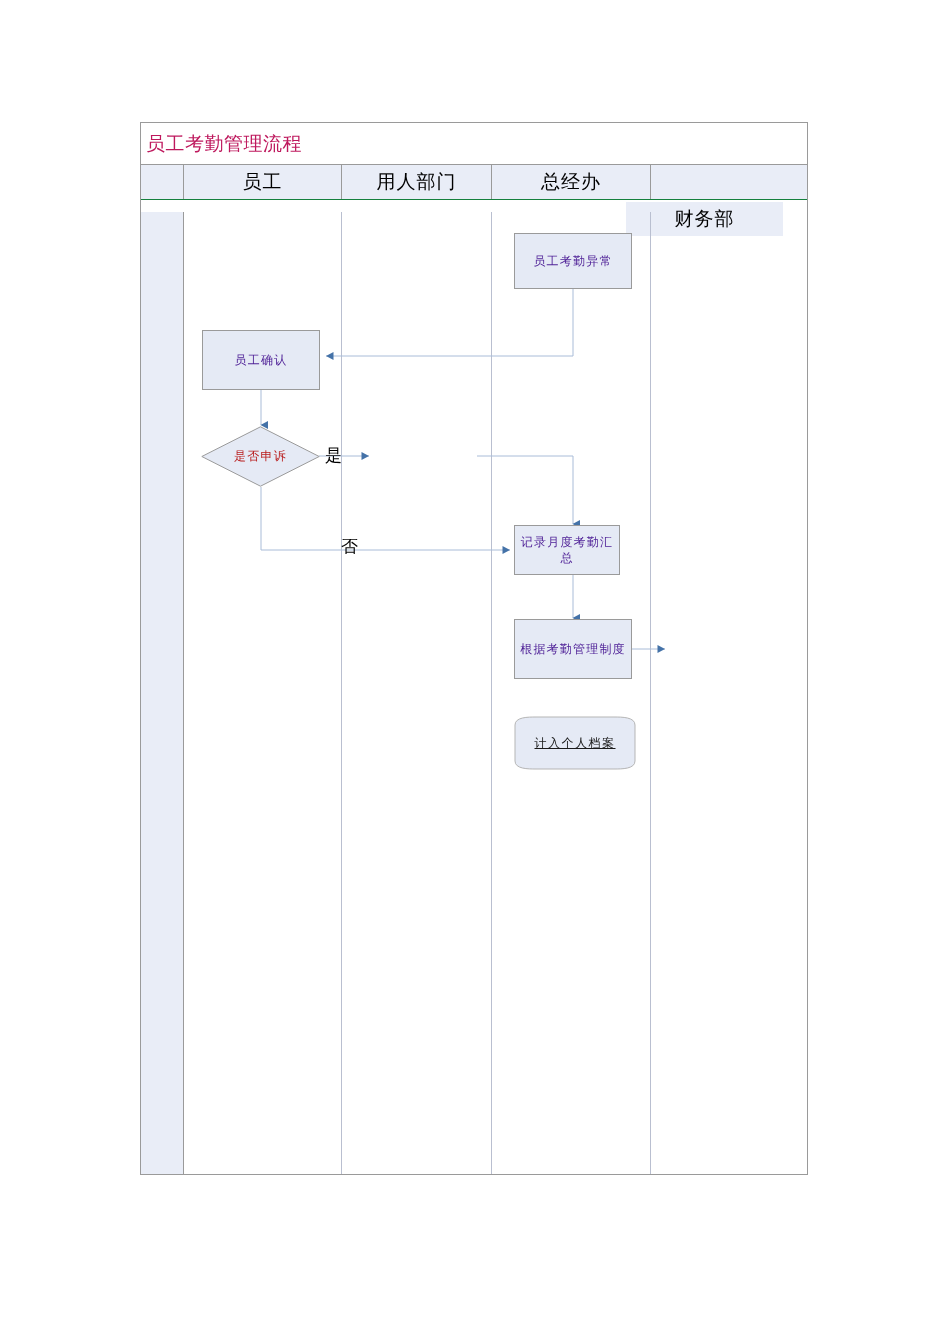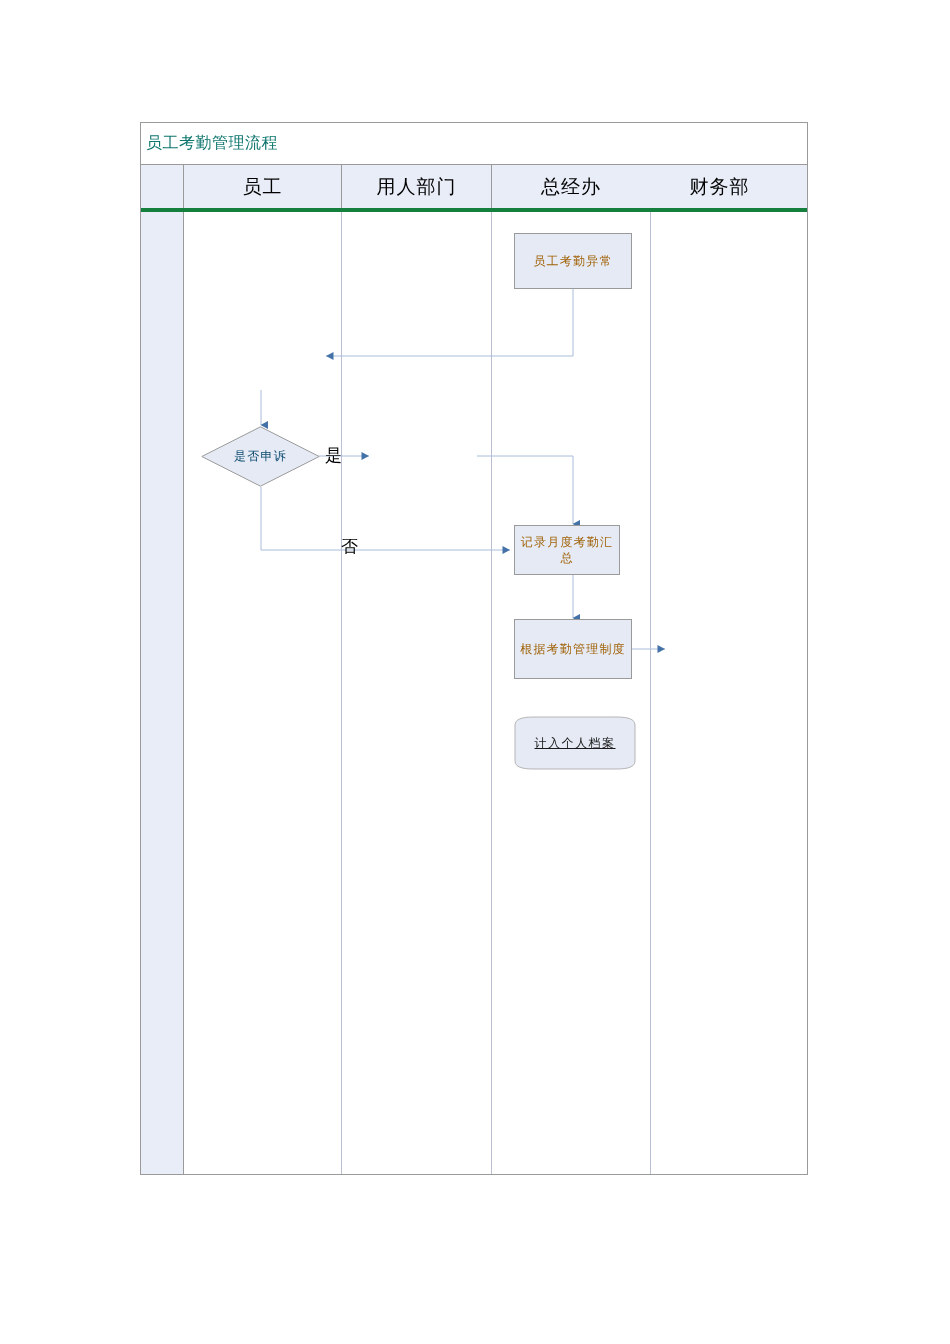--- a/index.html
+++ b/index.html
@@ -43,36 +43,36 @@
     width: 100%;
     height: 42px;
     box-sizing: border-box;
     border-bottom: 1px solid #9a9a9a;
     background: #ffffff;
     display: flex;
     align-items: center;
   }
   .title-text {
     font-family: "Liberation Sans", "DejaVu Sans", sans-serif;
-    font-size: 16px;
-    color: #0f766e;
+    font-size: 19px;
+    color: #be185d;
     padding-left: 5px;
     letter-spacing: 0.5px;
     white-space: nowrap;
   }
 
   
   .header-row {
     position: absolute;
     left: 0;
     top: 42px;
     width: 100%;
-    height: 47px;
-    box-sizing: border-box;
-    border-bottom: 4px solid #15803d;
+    height: 35px;
+    box-sizing: border-box;
+    border-bottom: 1px solid #15803d;
     background: #e9edf7;
     display: block;
   }
   .header-cell {
     position: absolute;
     top: 0;
     height: 100%;
     box-sizing: border-box;
     border-right: 1px solid #9a9a9a;
     display: flex;
@@ -109,21 +109,21 @@
   .lane-col.last { border-right: none; }
 
   
   .shape {
     position: absolute;
     box-sizing: border-box;
     display: flex;
     align-items: center;
     justify-content: center;
     text-align: center;
-    color: #a16207;
+    color: #4c1d95;
     z-index: 5;
   }
   .shape.process {
     background: #e5eaf5;
     border: 1px solid #9a9a9a;
   }
   .shape-text {
     font-family: "Liberation Serif", "DejaVu Serif", serif;
     font-size: 12px;
     line-height: 16px;
@@ -140,21 +140,21 @@
   .diamond-label {
     position: absolute;
     left: 0; top: 0;
     width: 100%; height: 100%;
     display: flex;
     align-items: center;
     justify-content: center;
     font-family: "Liberation Serif", "DejaVu Serif", serif;
     font-size: 12px;
     letter-spacing: 1.2px;
-    color: #0c4a6e;
+    color: #b91c1c;
   }
 
   
   .doc-wrap {
     position: absolute;
     z-index: 5;
   }
   .doc-wrap svg { display: block; }
   .doc-label {
     position: absolute;
@@ -206,21 +206,21 @@
       </div>
       <div class="header-cell" style="left:43px; width:158px;">
         <span class="header-label">员工</span>
       </div>
       <div class="header-cell" style="left:201px; width:150px;">
         <span class="header-label">用人部门</span>
       </div>
       <div class="header-cell" style="left:351px; width:159px;">
         <span class="header-label">总经办</span>
       </div>
-      <div class="header-cell" style="left:500px; width:157px;">
+      <div class="header-cell" style="left:485px; width:157px;margin-top:37px;">
         <span class="header-label">财务部</span>
       </div>
     </div>
 
     <div class="lane-body">
       <div class="lane-col shaded" style="left:0px; width:43px;"></div>
       <div class="lane-col thin-sep" style="left:43px; width:158px;"></div>
       <div class="lane-col thin-sep" style="left:201px; width:150px;"></div>
       <div class="lane-col thin-sep" style="left:351px; width:159px;"></div>
       <div class="lane-col last" style="left:510px; width:157px;"></div>
@@ -248,20 +248,23 @@
 
       <path d="M432,452 L432,495" fill="none" stroke="#a9bcd8" stroke-width="1" marker-end="url(#arrowDown)"></path>
 
       <path d="M491,526 L524,526" fill="none" stroke="#a9bcd8" stroke-width="1" marker-end="url(#arrowGeneric)"></path>
     </svg>
 
     <div class="shape process" style="left:373px; top:110px; width:118px; height:56px;">
       <span class="shape-text">员工考勤异常</span>
     </div>
 
+    <div class="shape process" style="left:61px; top:207px; width:118px; height:60px;">
+      <span class="shape-text">员工确认</span>
+    </div>
 
     <div class="diamond-wrap" style="left:60px; top:303px; width:119px; height:61px;">
       <svg width="119" height="61" viewBox="0 0 119 61">
         <polygon points="59.5,0.8 118.2,30.5 59.5,60.2 0.8,30.5" fill="#e5eaf5" stroke="#9a9a9a" stroke-width="1"></polygon>
       </svg>
       <span class="diamond-label">是否申诉</span>
     </div>
 
 
     <div class="shape process" style="left:373px; top:402px; width:106px; height:50px;">

